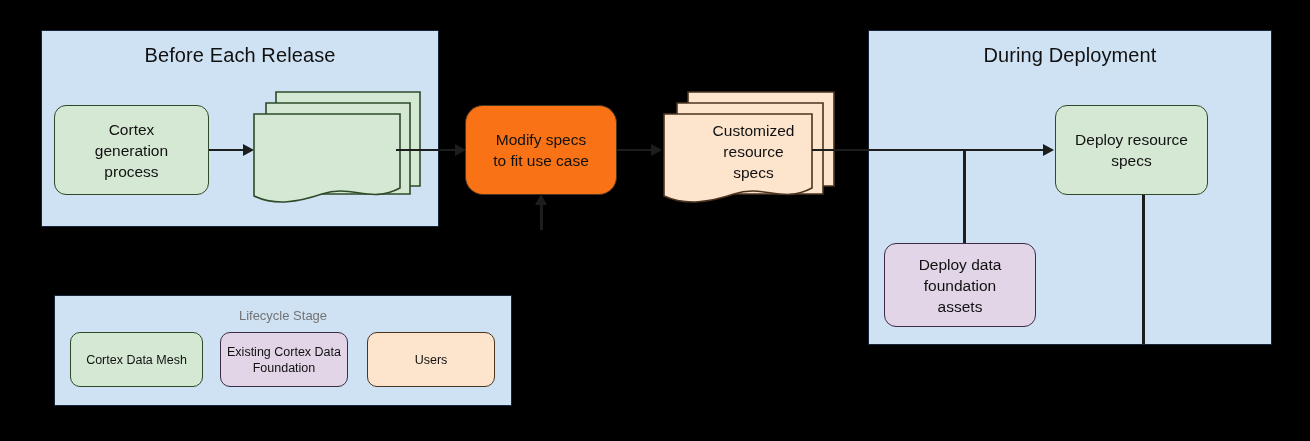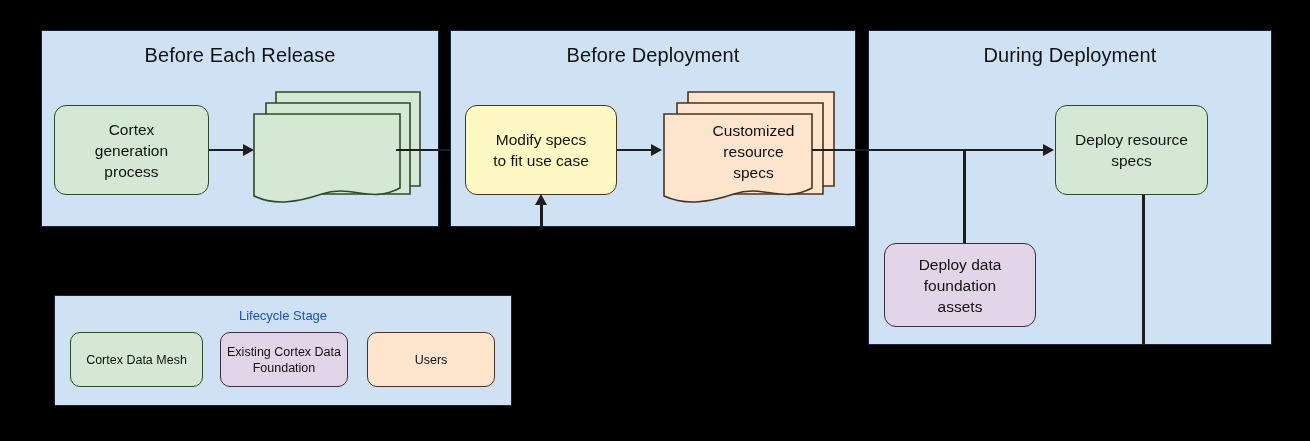--- a/index.html
+++ b/index.html
@@ -53,21 +53,21 @@
     display: flex;
     align-items: center;
     justify-content: center;
     text-align: center;
     font-size: 15.5px;
     line-height: 21px;
     color: #111111;
     padding: 2px 6px;
   }
   .node.green  { background: #d5e8d4; border-color: #2e4a28; }
-  .node.orange { background: #fef9c3; border-color: #4a3420; }
+  .node.orange { background: #f97316; border-color: #4a3420; border-radius: 18px; }
   .node.purple { background: #e1d5e7; border-color: #3d2c45; }
 
   
   .docstack {
     position: absolute;
   }
   .docstack svg { display: block; overflow: visible; }
   .docstack .dlabel {
     position: absolute;
     text-align: center;
@@ -106,21 +106,21 @@
     background: #cfe2f3;
     border: 1px solid #16263a;
     box-sizing: border-box;
   }
   .legend-title {
     position: absolute;
     left: 0; right: 0;
     top: 11px;
     text-align: center;
     font-size: 13px;
-    color: #1d4ed8;
+    color: #737373;
     line-height: 17px;
   }
   .legend-item {
     position: absolute;
     box-sizing: border-box;
     border: 1.6px solid #1d1d1d;
     border-radius: 10px;
     display: flex;
     align-items: center;
     justify-content: center;
@@ -161,23 +161,20 @@
 
       <path d="M6,26 L152,26 L152,100
                C122,116 104,96 74,106
                C50,114 28,118 6,108 Z" fill="#d5e8d4" stroke="#2e4a28" stroke-width="1.6"></path>
     </svg>
   </div>
 
   <div class="edge h" style="left:396px; top:149px; width:66px;"></div>
   <div class="arrowhead right" style="left:455px; top:144px;"></div>
 
-  <div class="lane" style="left:450px; top:30px; width:406px; height:197px;">
-    <div class="lane-title">Before Deployment</div>
-  </div>
 
   <div class="node orange" style="left:465px; top:105px; width:152px; height:90px;">
     <div style="white-space:pre-line;">Modify specs
 to fit use case</div>
   </div>
 
   <div class="edge v" style="left:540px; top:200px; width:2.5px; height:30px;"></div>
   <div class="arrowhead up" style="left:535px; top:194px;"></div>
 
   <div class="edge h" style="left:617px; top:149px; width:38px;"></div>

